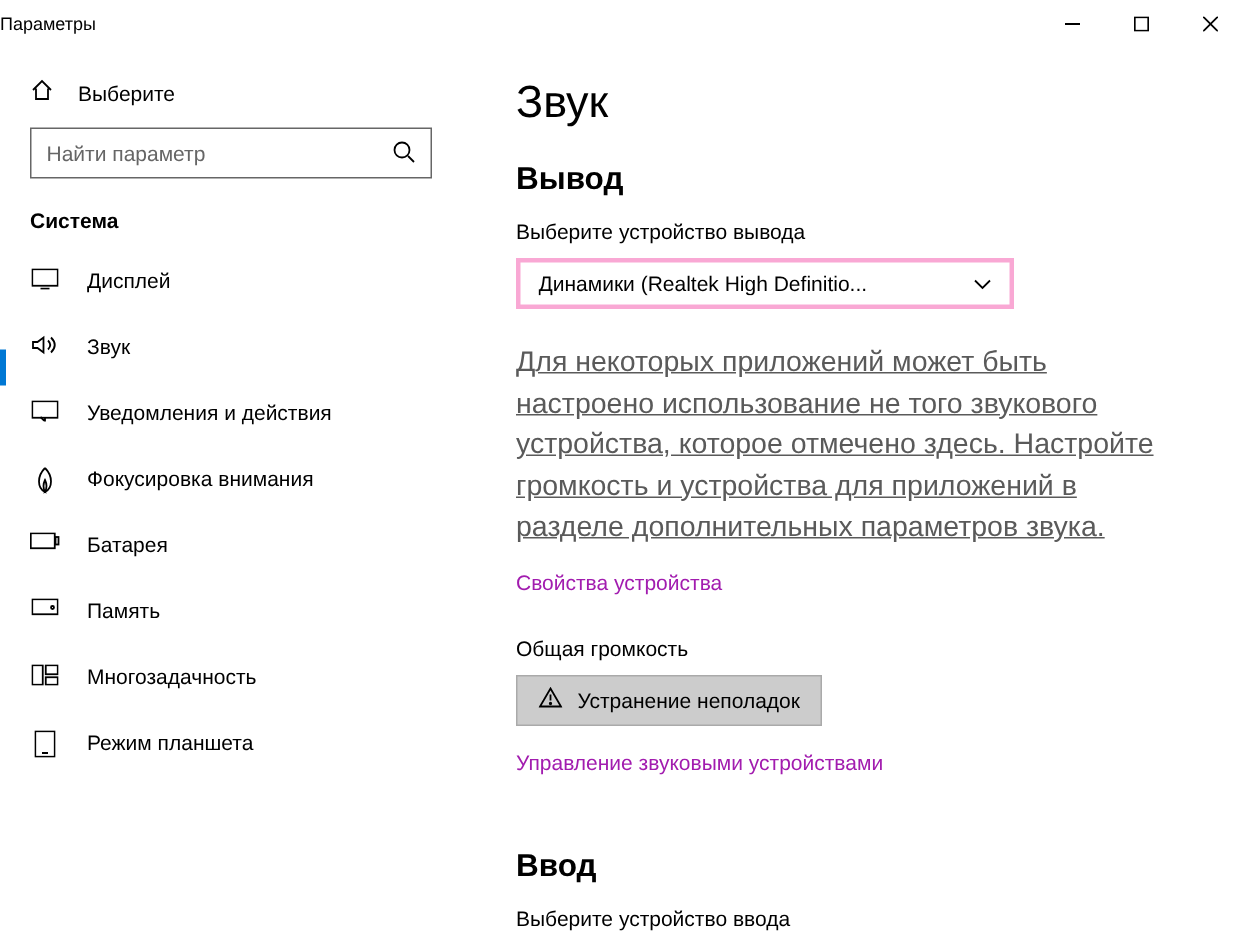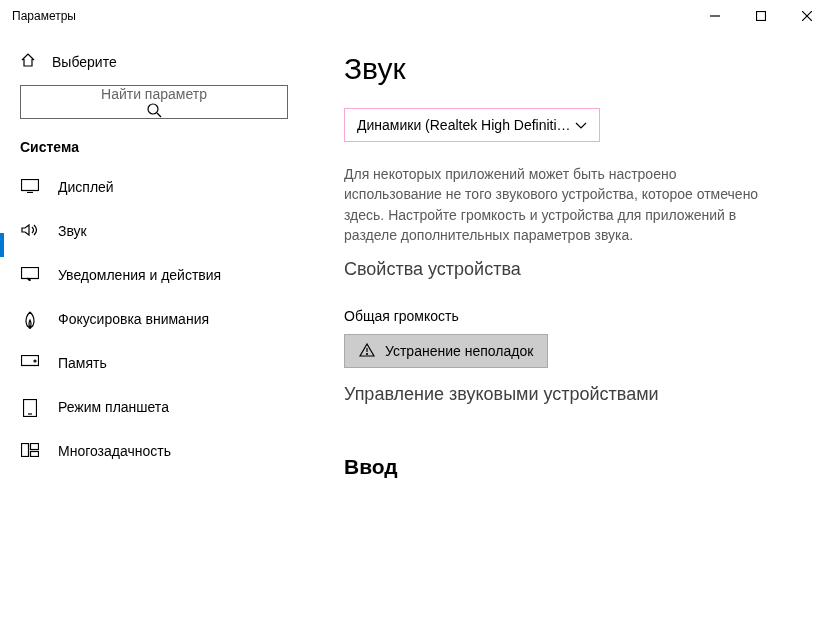--- a/index.html
+++ b/index.html
@@ -9,21 +9,20 @@
     width: 830px;
     height: 634px;
     overflow: hidden;
     color: #000;
     font-size: 14px;
   }
   .titlebar {
     height: 32px;
     display: flex;
     align-items: center;
-    padding-left: 12px;
     font-size: 12px;
     color: #000;
     position: relative;
   }
   .win-controls {
     position: absolute;
     right: 0; top: 0;
     height: 32px;
     display: flex;
   }
@@ -54,21 +53,20 @@
   .search-box {
     margin: 0 20px 20px 20px;
     height: 34px;
     border: 1px solid #666;
     display: flex;
     align-items: center;
     padding: 0 10px;
     font-size: 14px;
     color: #666;
     background: #fff;
-    flex-direction: column;
   }
   .search-box .placeholder { flex: 1; }
   .cat-header {
     padding: 0 20px 10px 20px;
     font-weight: 600;
     font-size: 14px;
   }
   .nav-list { list-style: none; margin-top: 14px; }
   .nav-item {
     display: flex;
@@ -103,40 +101,41 @@
   h2.section {
     font-size: 21px;
     font-weight: 600;
     margin-bottom: 14px;
   }
   .label-text {
     font-size: 14px;
     margin-bottom: 10px;
   }
   .dropdown {
-    width: 256px;
+    width: 332px;
     height: 34px;
-    border: 1px solid #f9a8d4;
+    border: 3px solid #f9a8d4;
     display: flex;
     align-items: center;
     padding: 0 12px;
     font-size: 14px;
     margin-bottom: 22px;
   }
   .dropdown .dd-text { flex: 1; overflow: hidden; text-overflow: ellipsis; white-space: nowrap; }
   .desc {
-    font-size: 14px;
+    font-size: 19px;
     color: #5a5a5a;
     line-height: 1.45;
     margin-bottom: 14px;
     max-width: 430px;
+    text-decoration: underline;
   }
   .link {
-    color: #404040;
-    font-size: 18px;
+    color: #a21caf;
+    font-size: 14px;
     margin-bottom: 22px;
     display: inline-block;
   }
   .slider-row {
     display: flex;
     align-items: center;
     margin-bottom: 28px;
     max-width: 440px;
   }
   .slider-row .vol-icon { margin-right: 10px; }
@@ -255,53 +254,64 @@
       <li class="nav-item">
         <span class="icon">
           <svg width="18" height="18">
               <path d="M9 1 Q5 5 5 10 Q5 15 9 17 Q7 13 9 9 Q11 13 9 17 Q13 15 13 10 Q13 5 9 1"></path>
             </svg>
         </span>
         <span>Фокусировка внимания</span>
       </li>
       <li class="nav-item">
         <span class="icon">
+          <svg width="20" height="12">
+              <rect x="0.5" y="0.5" width="16" height="10"></rect>
+              <rect x="17" y="3" width="2" height="5"></rect>
+            </svg>
+        </span>
+        <span>Батарея</span>
+      </li>
+      <li class="nav-item">
+        <span class="icon">
           <svg width="18" height="12">
               <rect x="0.5" y="0.5" width="17" height="10"></rect>
               <circle cx="14" cy="6" r="1"></circle>
             </svg>
         </span>
         <span>Память</span>
-      </li>
-      <li class="nav-item">
-        <span class="icon">
-          <svg width="14" height="18">
-              <rect x="0.5" y="0.5" width="13" height="17"></rect>
-              <line x1="5" y1="15" x2="9" y2="15"></line>
-            </svg>
-        </span>
-        <span>Режим планшета</span>
       </li>
       <li class="nav-item">
         <span class="icon">
           <svg width="18" height="14">
               <rect x="0.5" y="0.5" width="7" height="13"></rect>
               <rect x="9.5" y="0.5" width="8" height="6"></rect>
               <rect x="9.5" y="8.5" width="8" height="5"></rect>
             </svg>
         </span>
         <span>Многозадачность</span>
       </li>
+      <li class="nav-item">
+        <span class="icon">
+          <svg width="14" height="18">
+              <rect x="0.5" y="0.5" width="13" height="17"></rect>
+              <line x1="5" y1="15" x2="9" y2="15"></line>
+            </svg>
+        </span>
+        <span>Режим планшета</span>
+      </li>
     </ul>
   </div>
 
   <div class="main">
     <h1 class="page-title">Звук</h1>
 
-
+    <h2 class="section">Вывод</h2>
+
+    <div class="label-text">Выберите устройство вывода</div>
 
     <div class="dropdown">
       <span class="dd-text">Динамики (Realtek High Definitio...</span>
       <span>
         <svg width="12" height="8">
             <path d="M1 1 L6 6 L11 1"></path>
           </svg>
       </span>
     </div>
 
@@ -322,14 +332,15 @@
       </span>
       <span>Устранение неполадок</span>
     </div>
     <br>
     <a class="link">Управление звуковыми устройствами</a>
 
     <div class="spacer-lg"></div>
 
     <h2 class="section">Ввод</h2>
 
+    <div class="label-text">Выберите устройство ввода</div>
   </div>
 </div>
 
 </body></html>

